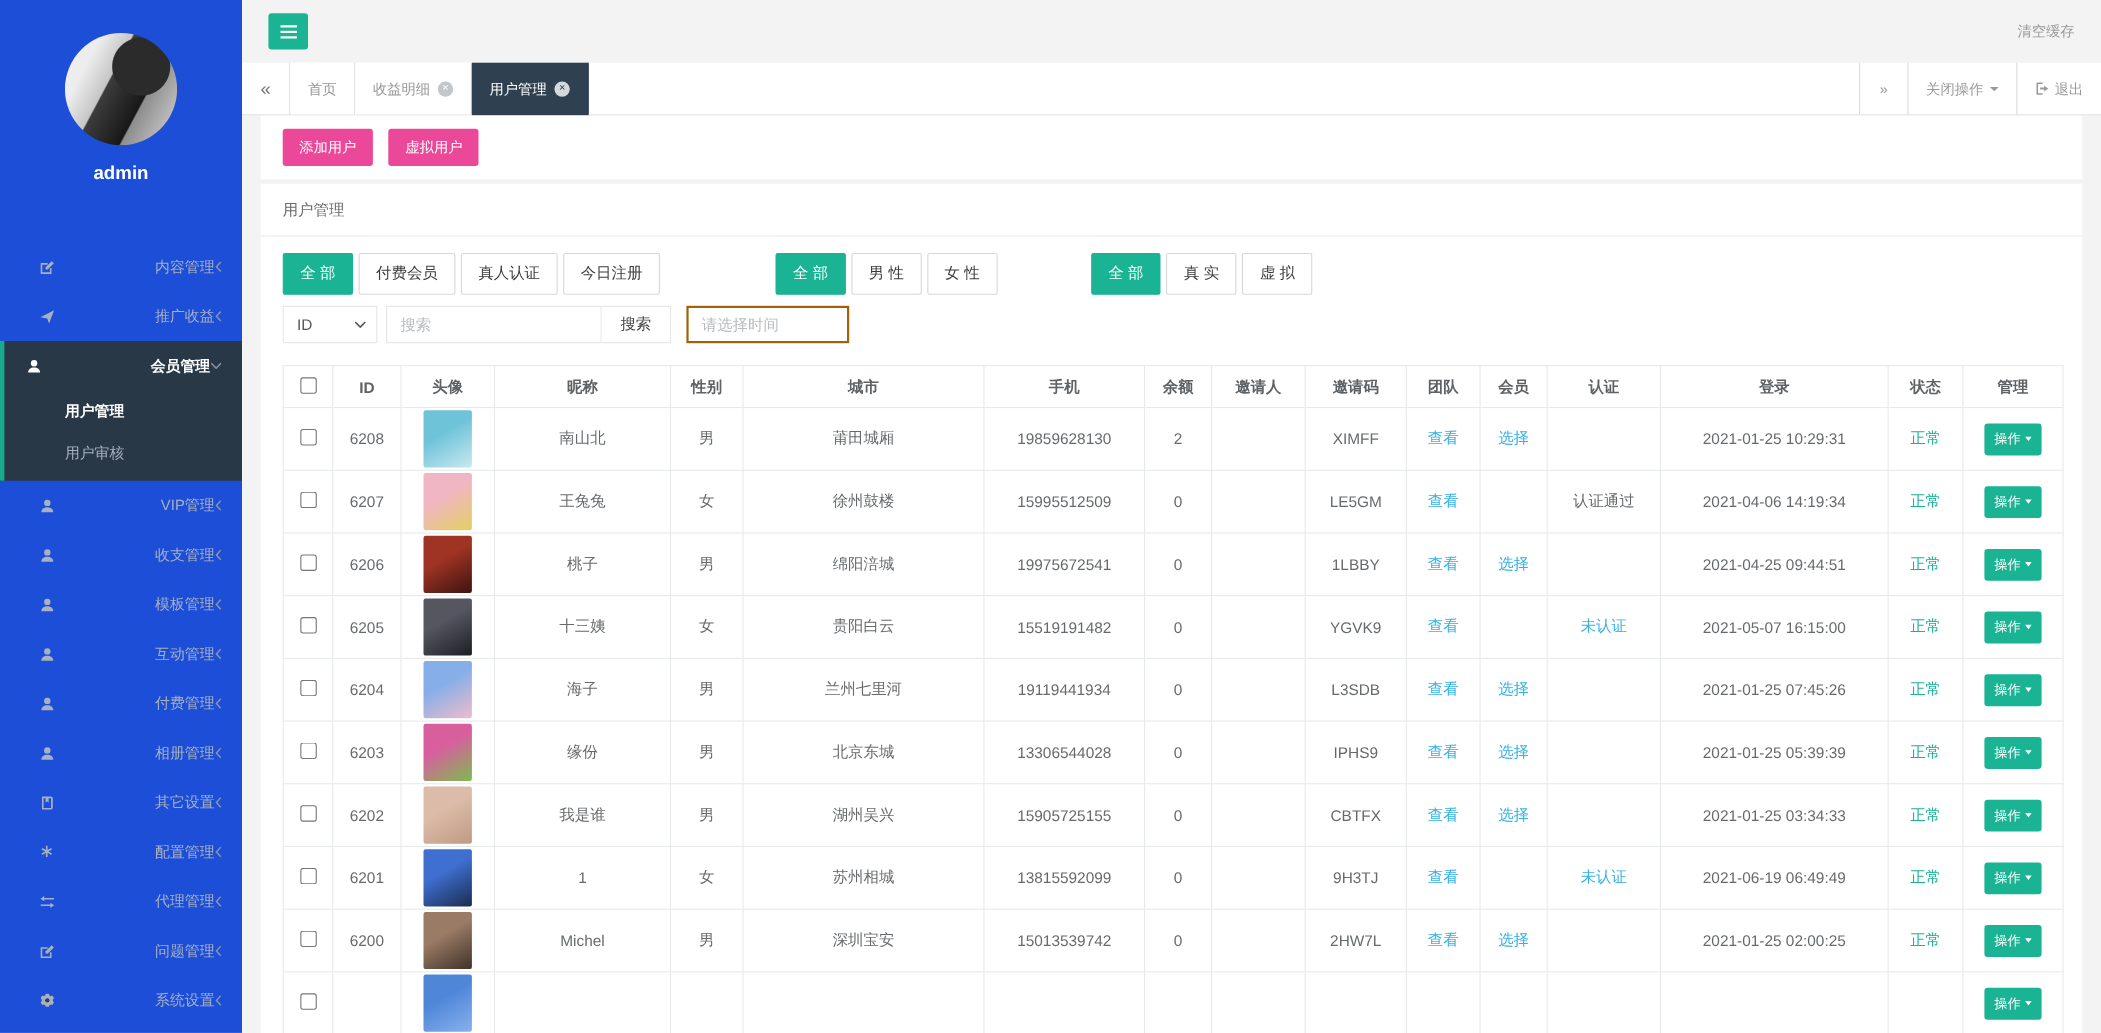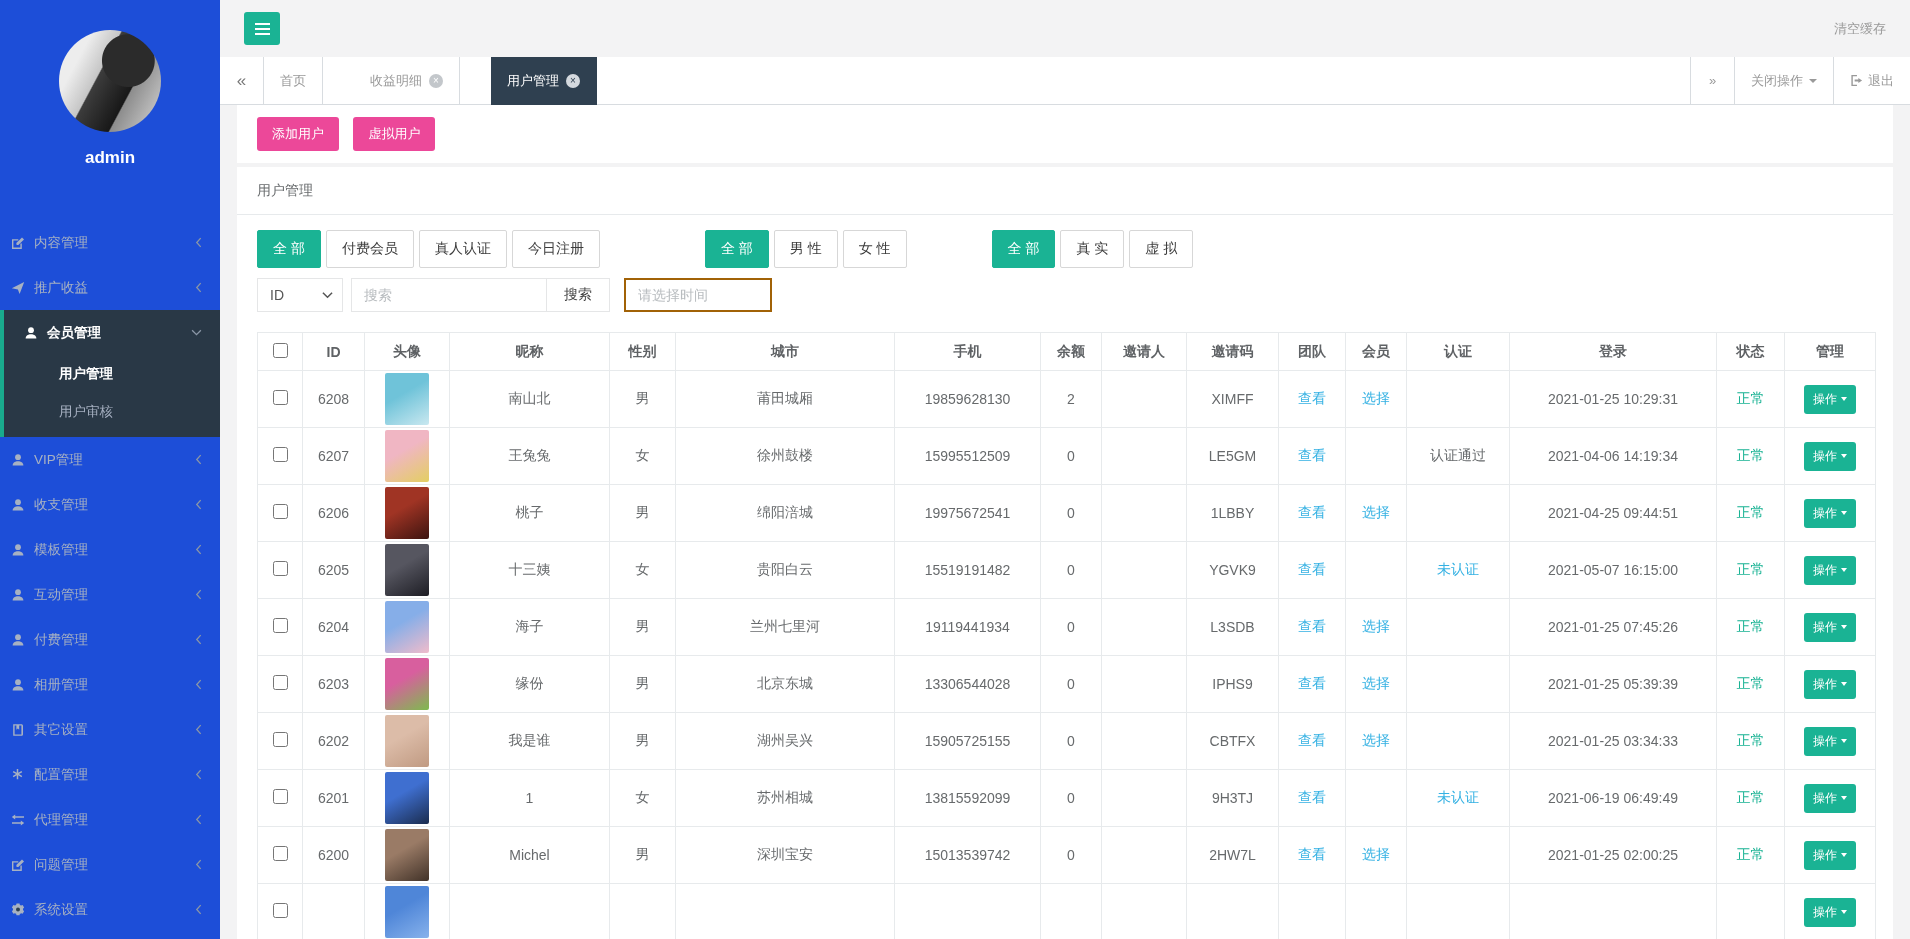--- a/index.html
+++ b/index.html
@@ -11,22 +11,22 @@
   .sidebar { width:220px; flex-shrink:0; background:#1d4ed8; overflow:hidden; }
   .profile { padding-top:30px; text-align:center; }
   .avatar { width:102px; height:102px; border-radius:50%; margin:0 auto; cursor:pointer;
             background:
               radial-gradient(circle at 68% 30%, #2b2b2b 0 26%, transparent 27%),
               linear-gradient(118deg,#ededed 22%,#c6c6c6 40%,#3c3c3c 41%,#181818 66%,#8d8d8d 67%,#d9d9d9 100%); }
   .username { margin-top:16px; color:#ffffff; font-weight:bold; font-size:17px; }
   .nav { margin-top:52px; }
   .nav-group.active { background:#293846; border-left:4px solid #19aa8d; padding-bottom:6px; }
   .nav-group.active .nav-item { padding-left:20px; color:#ffffff; font-weight:bold; }
-  .nav-item { height:45px; display:flex; align-items:center; padding:0 18px 0 11px;
-              color:#a7b1c2; font-size:13.5px; cursor:pointer; }
+  .nav-item { height:45px; display:flex; align-items:center; padding:0 18px 0 36px;
+              color:#a7b1c2; font-size:13.5px; cursor:pointer;text-align:right; }
   .nav-icon { width:23px; display:flex; align-items:center; }
   .nav-icon svg { display:block; }
   .nav-label { flex:1; }
   .nav-chevron { color:#8b97a7; display:flex; align-items:center; }
   .nav-sub { height:38px; display:flex; align-items:center; padding-left:55px;
              color:#a7b1c2; font-size:13.5px; cursor:pointer; }
   .nav-sub.active { color:#ffffff; font-weight:bold; }
 
   
   .main { flex:1; display:flex; flex-direction:column; min-width:0; }
@@ -35,21 +35,21 @@
                cursor:pointer; display:flex; align-items:center; justify-content:center; }
   .hb-bars, .hb-bars::before, .hb-bars::after { display:block; width:15px; height:2px; background:#fff; }
   .hb-bars { position:relative; }
   .hb-bars::before, .hb-bars::after { content:""; position:absolute; left:0; }
   .hb-bars::before { top:-5px; } .hb-bars::after { top:5px; }
   .clear-cache { margin-left:auto; font-size:13px; color:#999; cursor:pointer; }
 
   .tabbar { height:48px; background:#fff; border-bottom:1px solid #d8dce0; display:flex; align-items:stretch; }
   .tab-arrow { width:44px; display:flex; align-items:center; justify-content:center;
                color:#777; font-size:17px; cursor:pointer; border-right:1px solid #d8dce0; }
-  .tabs { display:flex;gap:31px; }
+  .tabs { display:flex; }
   .tab { display:flex; align-items:center; padding:0 16px; border-right:1px solid #d8dce0;
          font-size:13px; color:#999; cursor:pointer; background:#fff; }
   .tab.active { background:#2f4050; color:#fff; border-right-color:#2f4050; box-shadow:0 1px 0 #2f4050; }
   .tab-close { width:14px; height:14px; border-radius:50%; background:#c3c7cb; color:#fff;
                font-size:10px; line-height:14px; text-align:center; margin-left:7px; cursor:pointer; }
   .tab.active .tab-close { background:#d4d9de; color:#2f4050; }
   .tab-right { margin-left:auto; display:flex; align-items:stretch; }
   .tab-right > div { display:flex; align-items:center; padding:0 16px; border-left:1px solid #d8dce0;
                      color:#999; font-size:13px; cursor:pointer; }
   .tab-right .tab-arrow { border-left:1px solid #d8dce0; border-right:none; }

